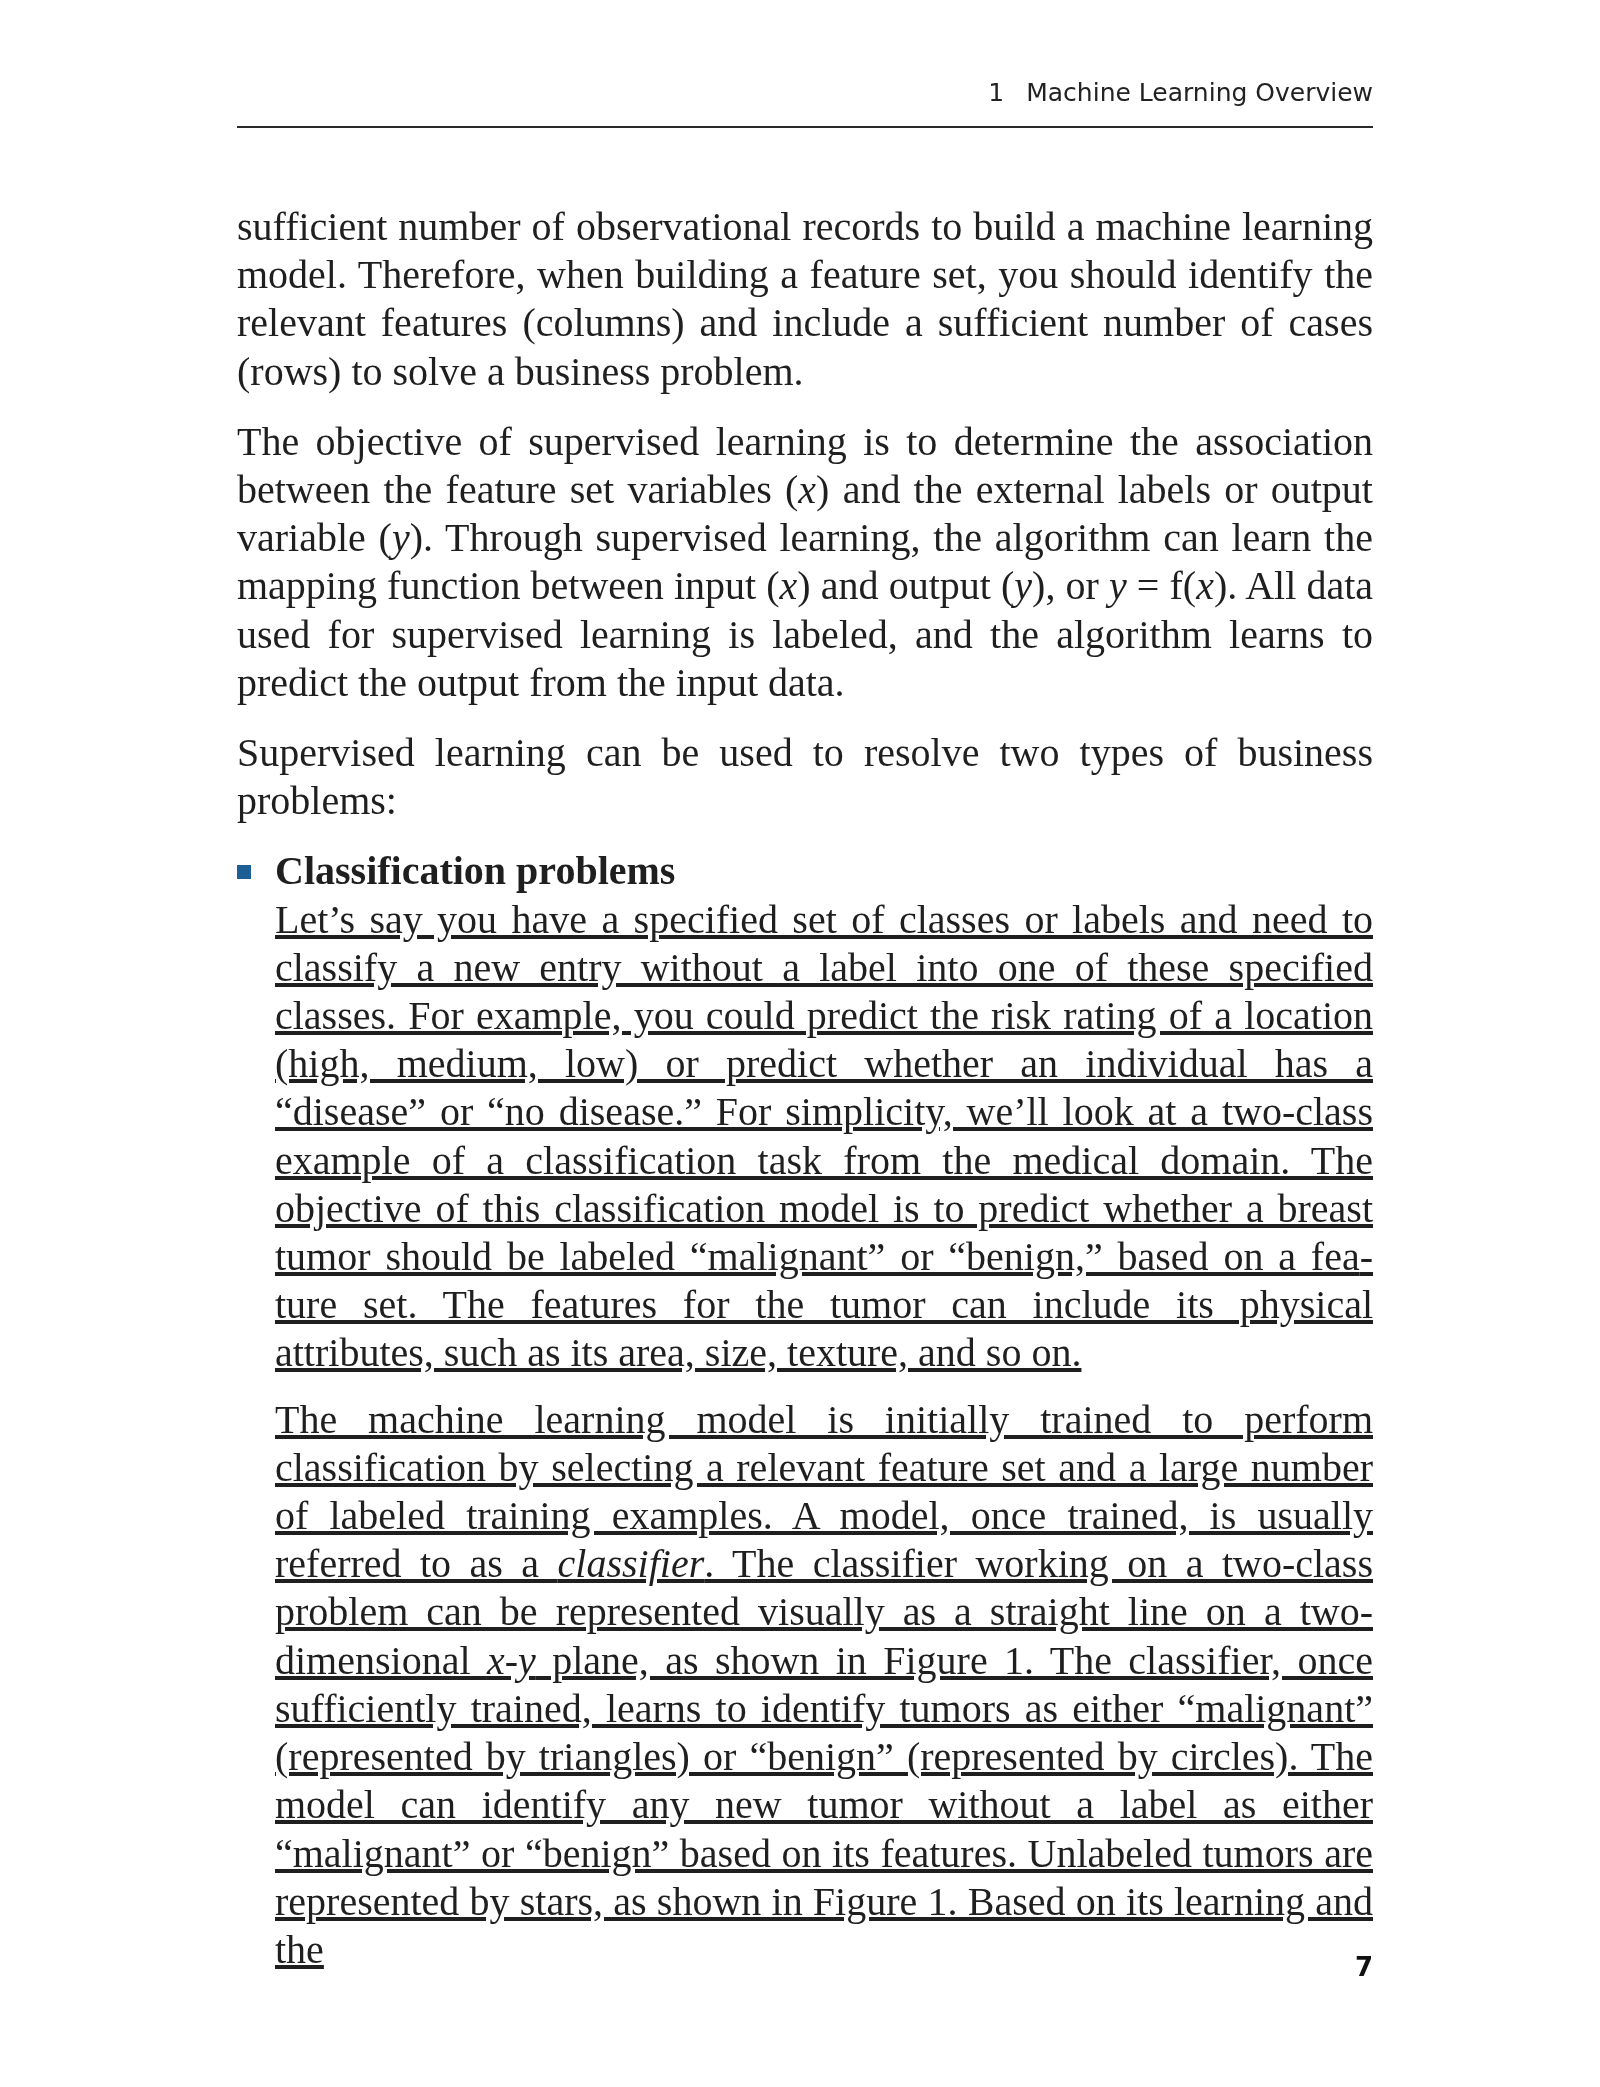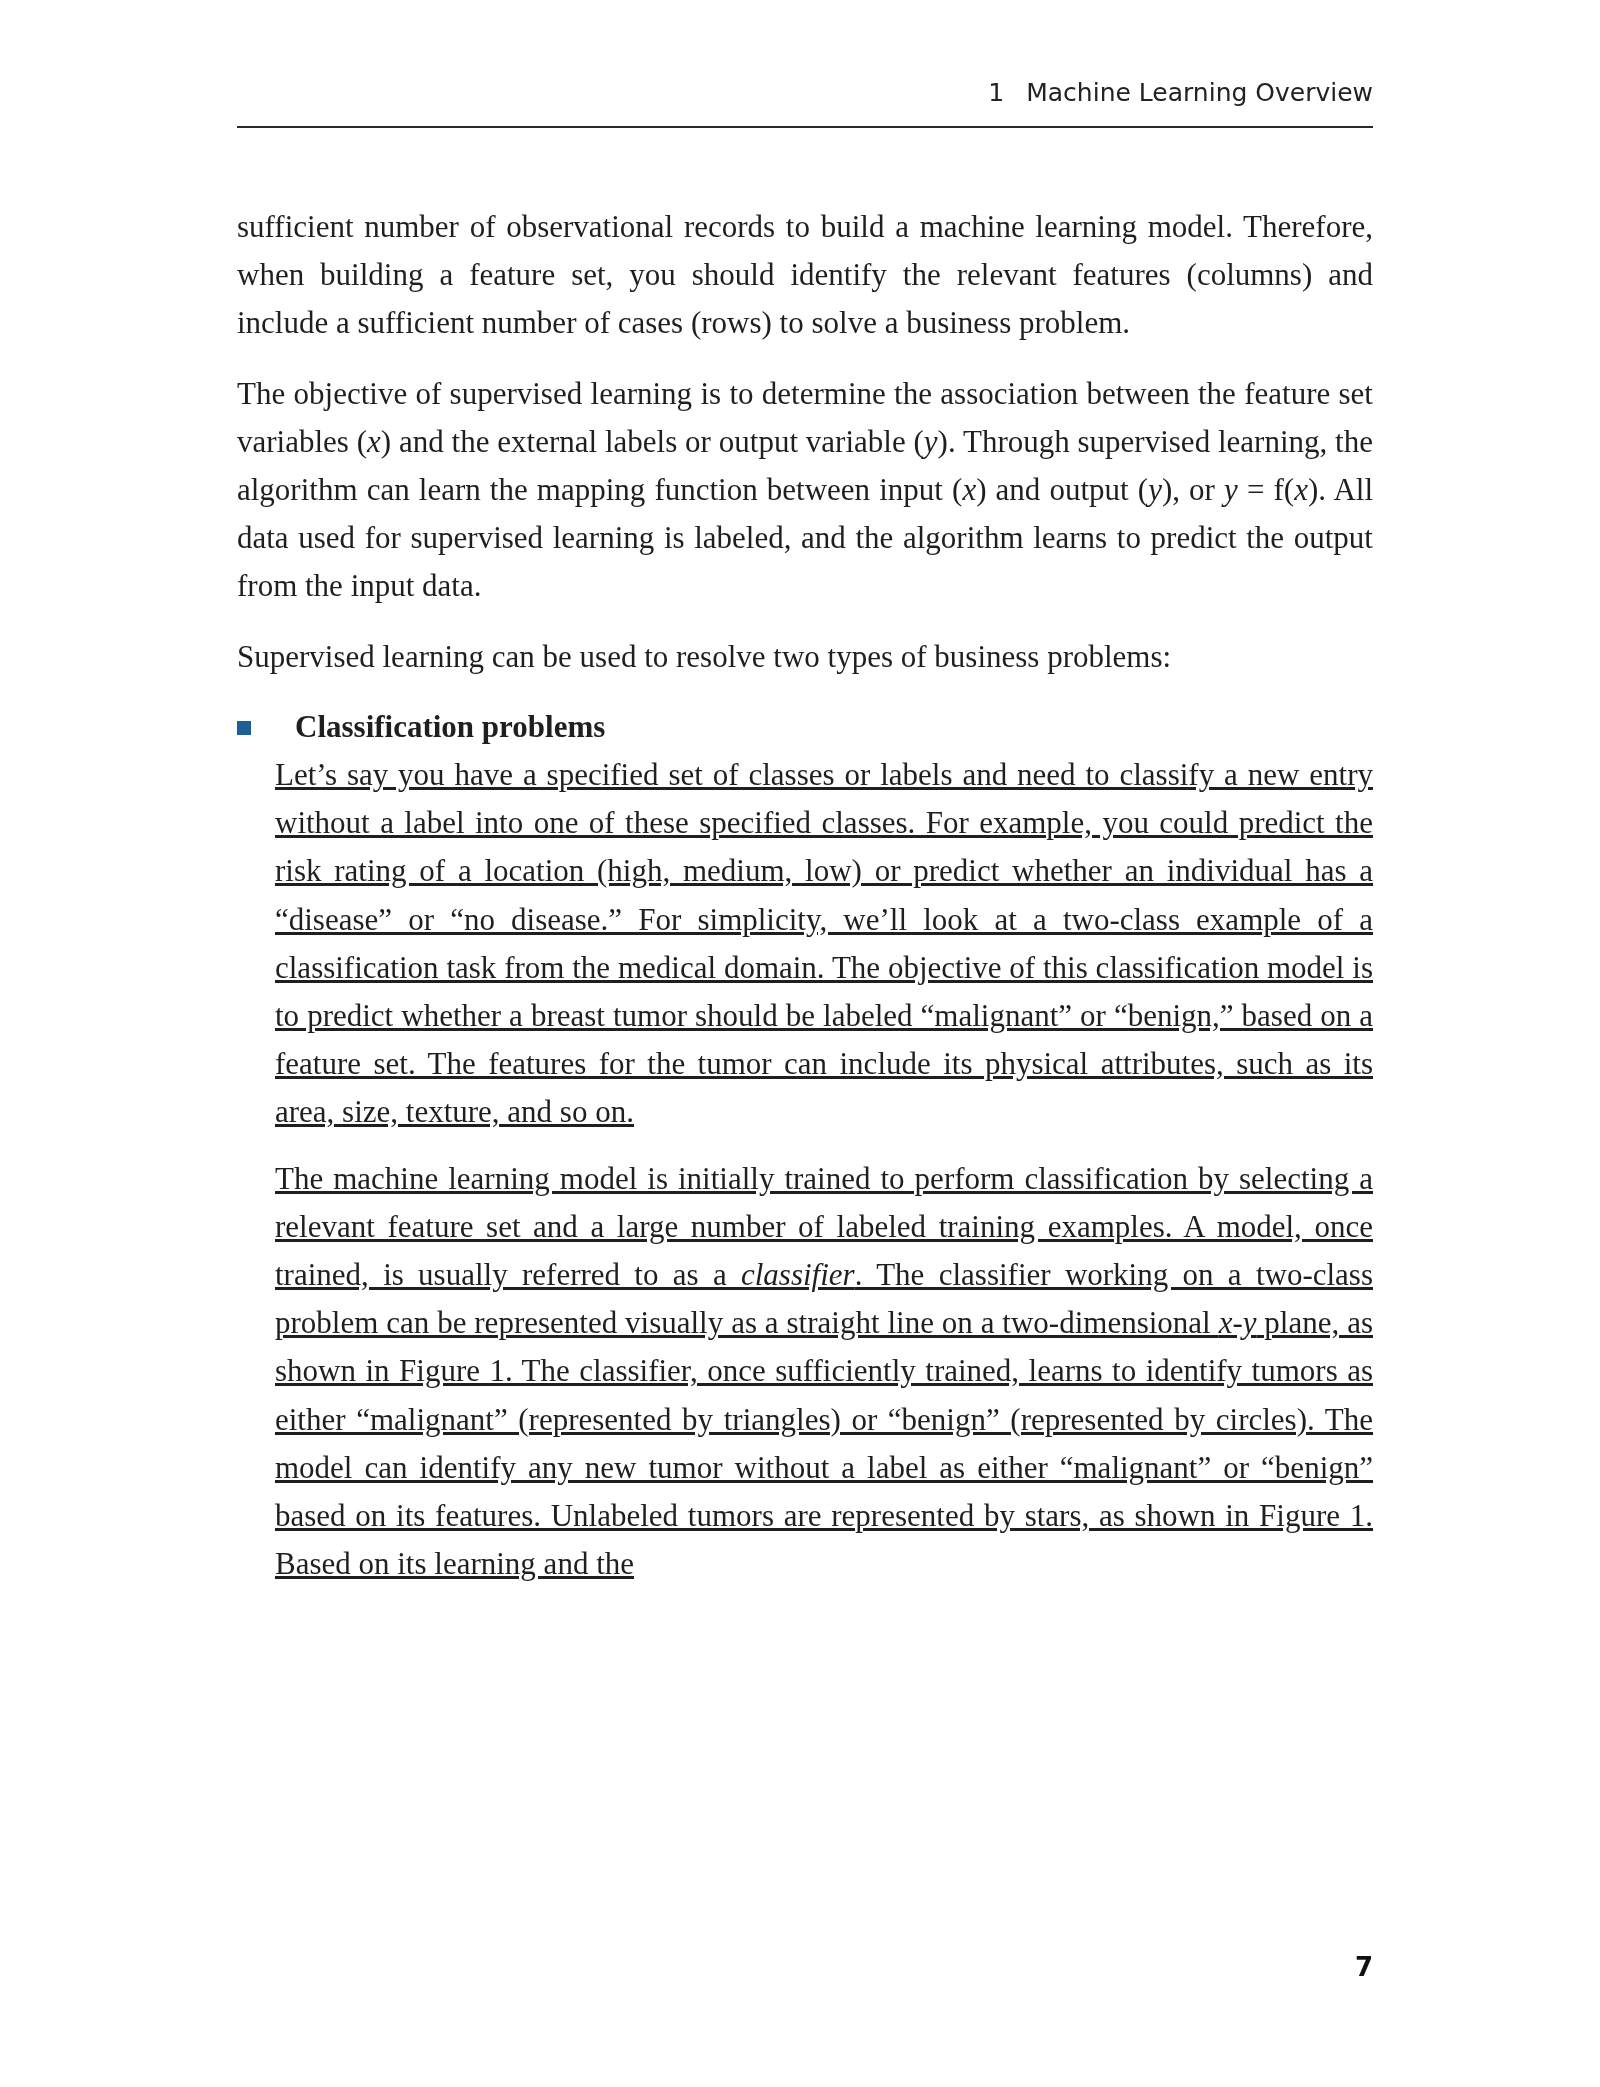--- a/index.html
+++ b/index.html
@@ -28,21 +28,21 @@
     top: 126px;
     height: 0;
     border-top: 2.5px solid #2a2a2a;
   }
   .body-text {
     position: absolute;
     left: 237px;
     top: 203px;
     width: 1136px;
     font-family: "Liberation Serif", "DejaVu Serif", serif;
-    font-size: 31px;
+    font-size: 40px;
     line-height: 48.2px;
     color: #1f1f1f;
   }
   .body-text p {
     margin: 0 0 22px 0;
     text-align: justify;
     hyphens: manual;
   }
   .bullet-item {
     position: relative;
@@ -53,21 +53,20 @@
     position: absolute;
     left: 0px;
     top: 18px;
     width: 14px; height: 14px;
     background: #1d5e95;
   }
   .bullet-title {
     font-weight: bold;
     display: block;
     margin-bottom: 0;
-    margin-left: 20px;
   }
   .bullet-item p {
     margin: 0 0 18px 0;
     text-decoration: underline;
   }
   .page-number {
     position: absolute;
     right: 227px;
     top: 1952px;
     font-family: "DejaVu Sans", "Liberation Sans", sans-serif;

